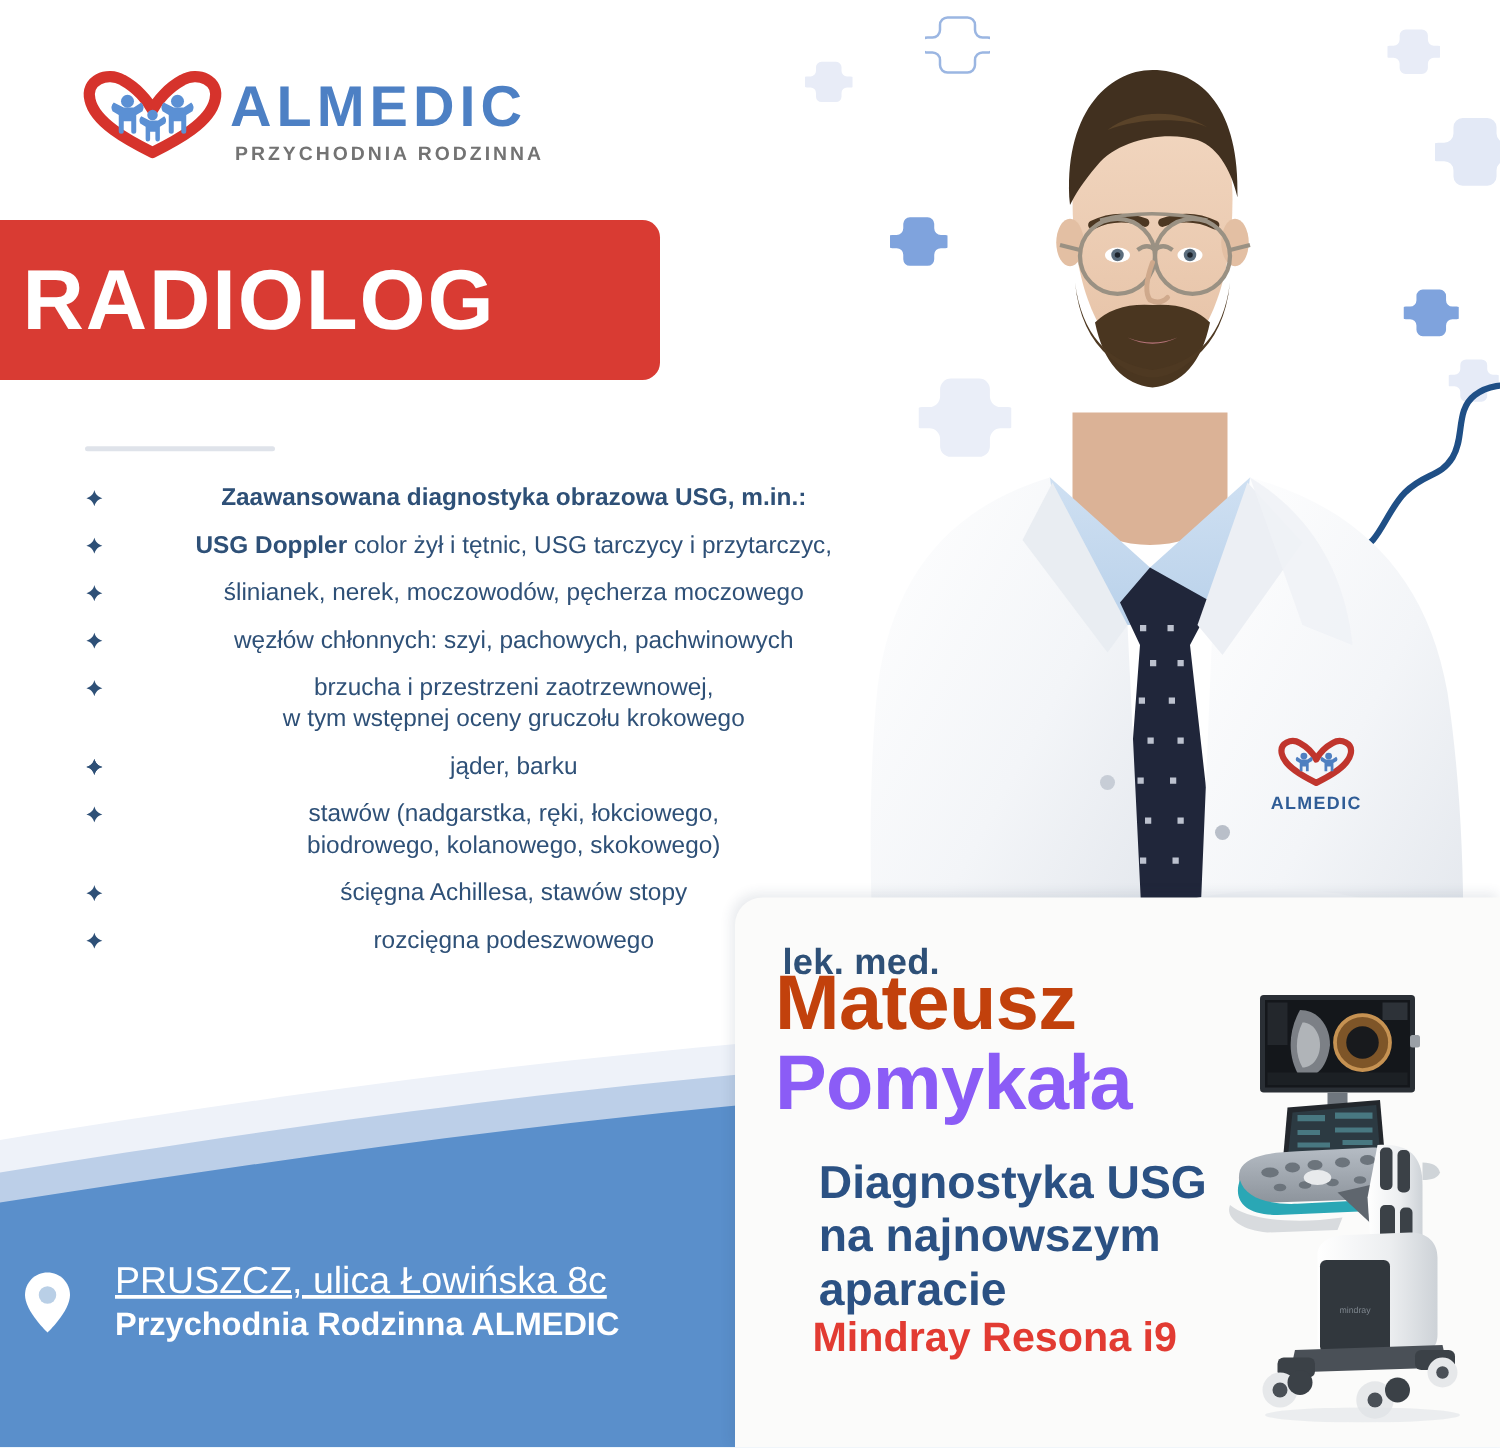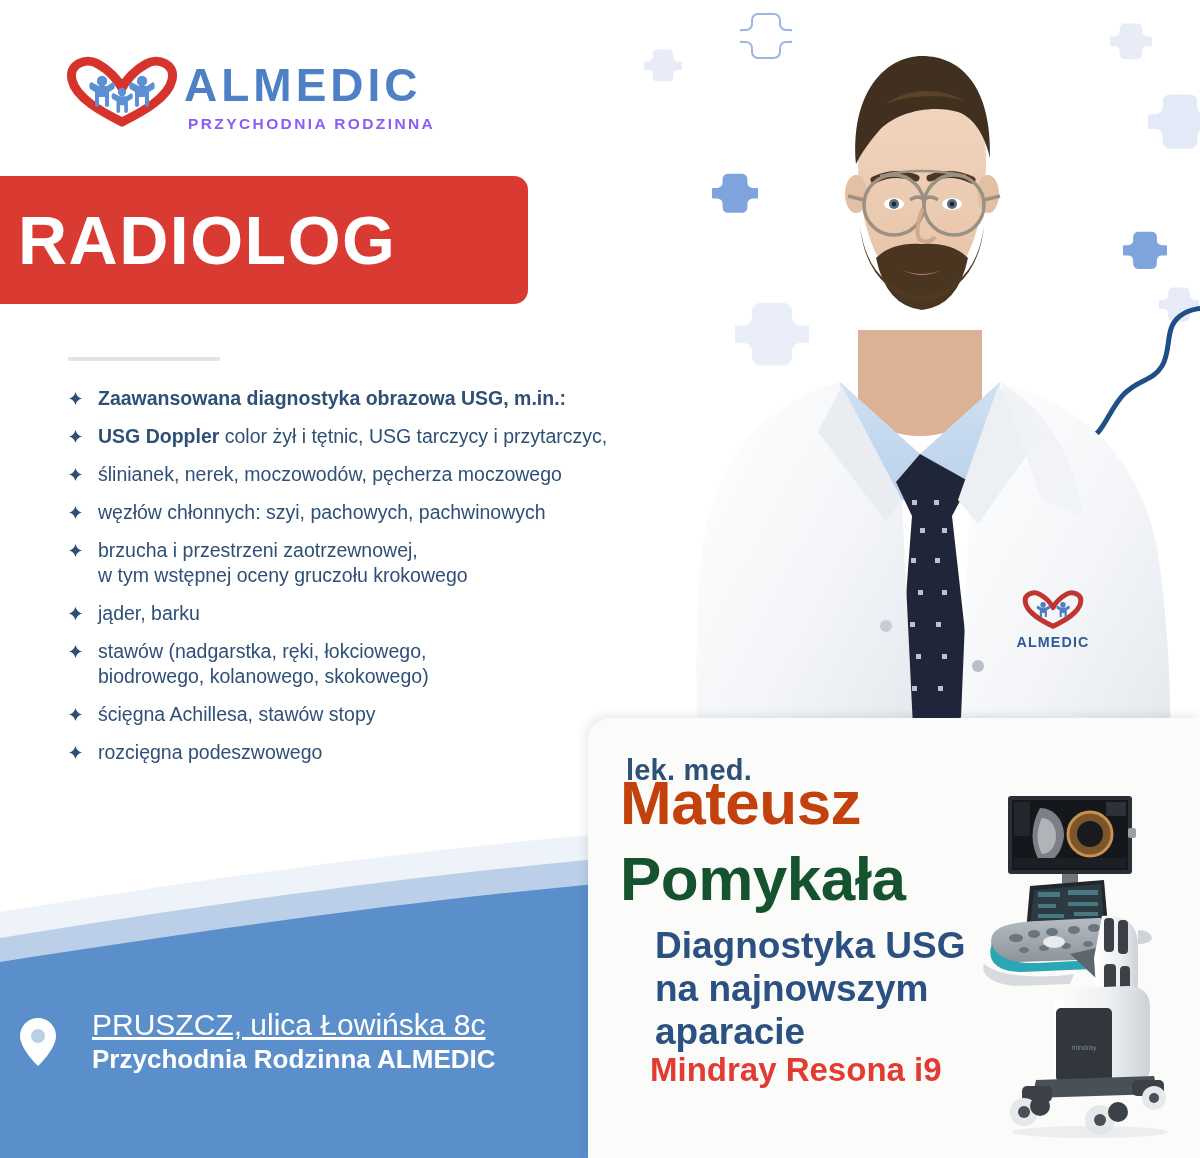--- a/index.html
+++ b/index.html
@@ -27,21 +27,21 @@
   #logo-mark{position:absolute;left:0;top:0;width:120px;height:72px;}
   #logo-mark svg{display:block;width:120px;height:72px;}
   #logo-wordmark{
     position:absolute;left:122px;top:6px;
     font-size:46px;font-weight:bold;letter-spacing:4px;
     color:#4d80c4;line-height:1;
   }
   #logo-sub{
     position:absolute;left:126px;top:60px;
     font-size:15.5px;font-weight:bold;letter-spacing:2.4px;
-    color:#8b5cf6;line-height:1;
+    color:#737373;line-height:1;
   }
 
   
   #radiolog-banner{
     position:absolute;left:-20px;top:176px;
     width:548px;height:128px;
     background:#d93b33;
     border-radius:0 14px 14px 0;
     display:flex;align-items:center;
   }
@@ -52,21 +52,21 @@
   }
 
   
   #list-divider{
     position:absolute;left:68px;top:357px;
     width:152px;height:4px;background:#dfe3ea;border-radius:2px;
   }
 
   
   #service-list{
-    position:absolute;left:64px;top:386px;width:660px;
+    position:absolute;left:64px;top:386px;width:660px;text-align:center;
   }
   .svc-item{
     position:relative;
     padding-left:34px;
     margin-bottom:13px;
     color:#2e5077;
     font-size:19.5px;
     line-height:25px;
   }
   .svc-bullet{
@@ -118,22 +118,22 @@
     position:absolute;left:38px;top:38px;
     color:#2e5077;font-size:29px;font-weight:bold;line-height:1;
     letter-spacing:.2px;
   }
   #card-name1{
     position:absolute;left:32px;top:52px;
     color:#c2410c;font-size:62px;font-weight:bold;line-height:66px;
     letter-spacing:-.5px;
   }
   #card-name2{
-    position:absolute;left:32px;top:128px;
-    color:#14532d;font-size:62px;font-weight:bold;line-height:66px;
+    position:absolute;left:32px;top:116px;
+    color:#8b5cf6;font-size:62px;font-weight:bold;line-height:66px;
     letter-spacing:-.5px;
   }
   #card-desc{
     position:absolute;left:67px;top:206px;width:330px;
     color:#2b5183;font-size:37px;font-weight:bold;line-height:43px;
   }
   #card-device{
     position:absolute;left:62px;top:335px;
     color:#e23b32;font-size:33px;font-weight:bold;line-height:1;
     white-space:nowrap;

